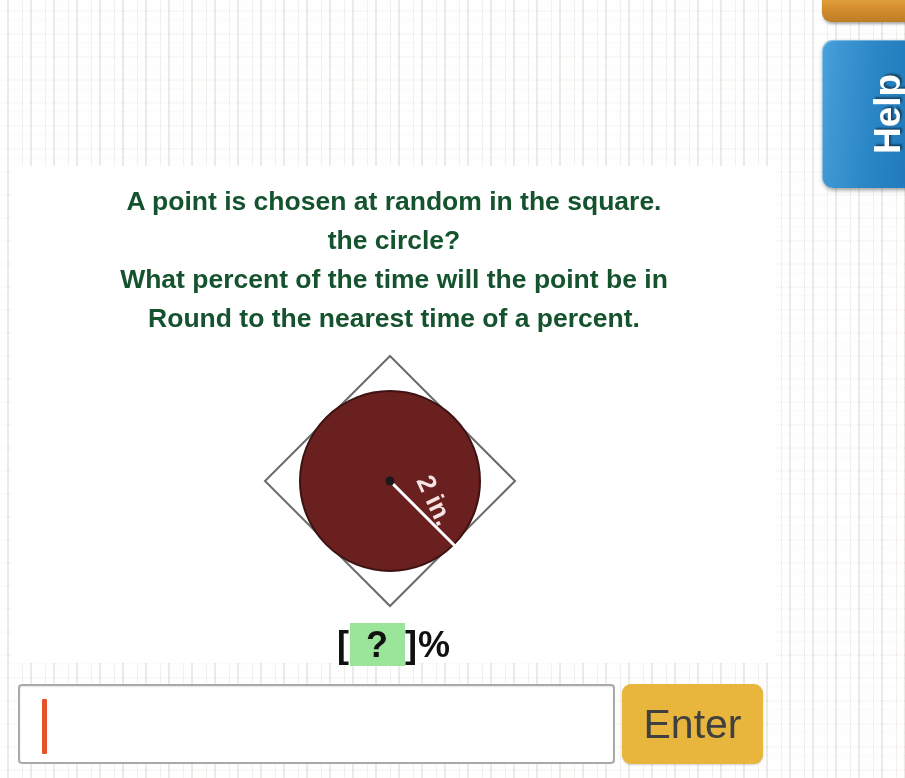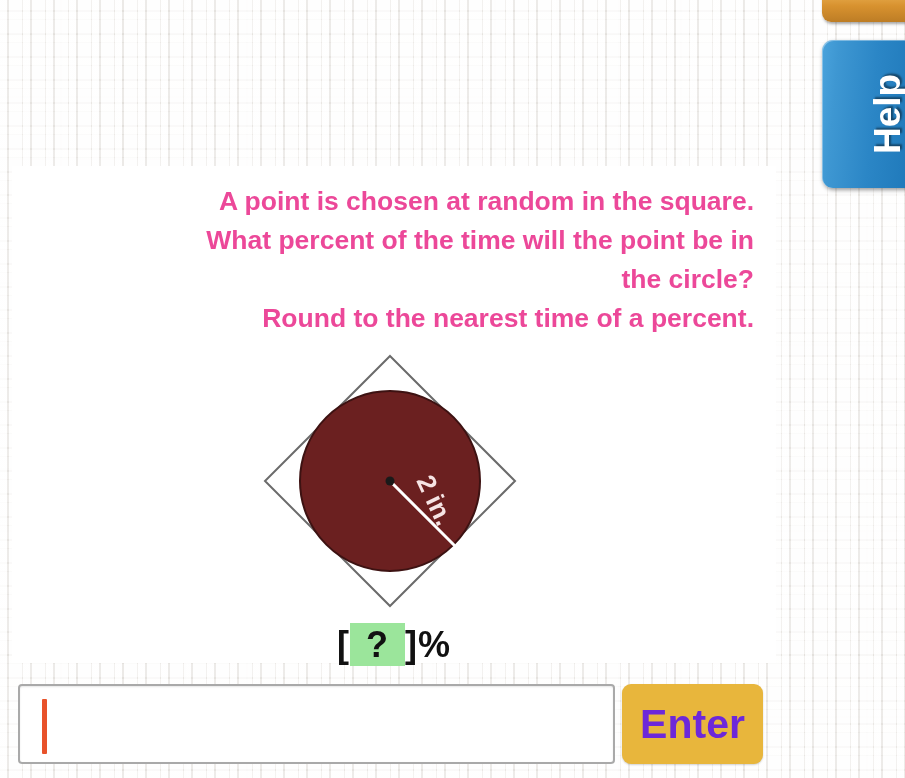--- a/index.html
+++ b/index.html
@@ -88,22 +88,22 @@
     left: 12px;
     top: 166px;
     width: 764px;
     height: 497px;
     background: #ffffff;
     z-index: 2;
   }
 
   #question-text {
     padding: 16px 22px 0 22px;
-    text-align: right;
-    color: #ec4899;
+    text-align: center;
+    color: #14532d;
     font-size: 26.5px;
     font-weight: bold;
     line-height: 1.47;
     font-family: "Liberation Sans", sans-serif;
   }
 
   
   #figure-area {
     margin-top: 6px;
     display: flex;
@@ -174,24 +174,24 @@
     background: #e8522a;
     border-radius: 1px;
   }
 
   #enter-button {
     width: 141px;
     height: 80px;
     background: #e8b63c;
     border: none;
     border-radius: 9px;
-    color: #6d28d9;
+    color: #404040;
     font-size: 41px;
     font-family: "Liberation Sans", sans-serif;
-    font-weight: bold;
+    font-weight: normal;
     cursor: pointer;
     line-height: 74px;
     text-align: center;
     box-shadow: 0 1px 2px rgba(0,0,0,0.18);
   }
 </style>
 </head>
 <body>
 
 <div id="app-background"></div>
@@ -199,22 +199,22 @@
 <div id="orange-tab"></div>
 
 <div id="help-tab">
   <span id="help-tab-label">Help</span>
 </div>
 
 <div id="question-card">
 
   <div id="question-text">
     <div>A point is chosen at random in the square.</div>
+    <div>the circle?</div>
     <div>What percent of the time will the point be in</div>
-    <div>the circle?</div>
     <div>Round to the nearest time of a percent.</div>
   </div>
 
   <div id="figure-area">
     <svg id="figure-svg" width="300" height="270" viewBox="0 0 300 270">
 
       <polygon points="146,12 271,137 146,262 21,137" fill="none" stroke="#6b6b6b" stroke-width="2"></polygon>
 
       <circle cx="146" cy="137" r="90" fill="#6b2020" stroke="#3d1212" stroke-width="2"></circle>
 

